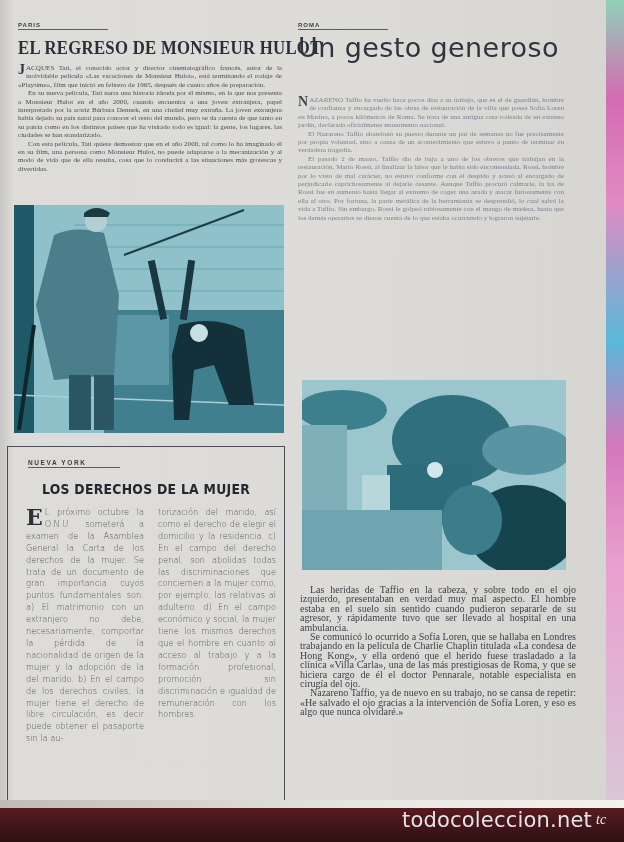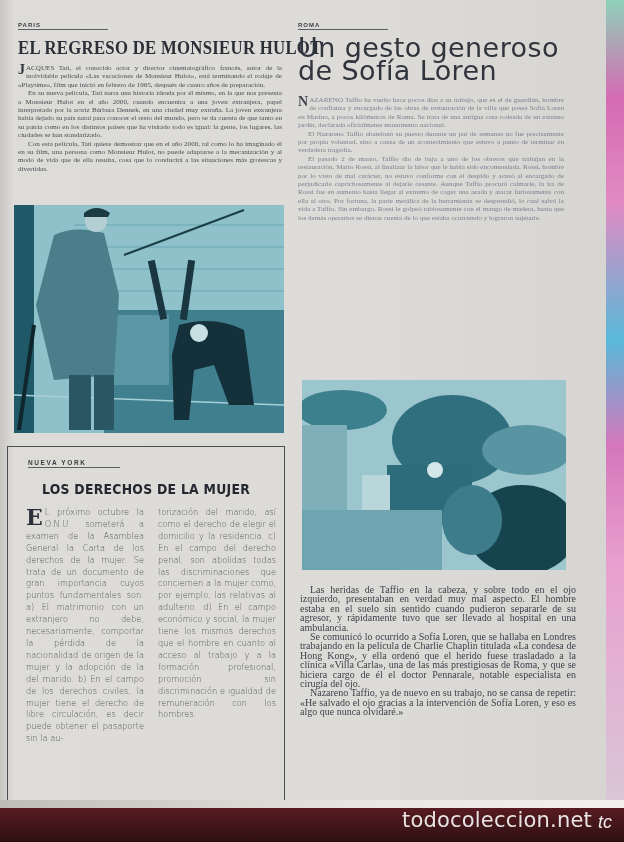--- a/index.html
+++ b/index.html
@@ -25,21 +25,21 @@
     .bottom-band::before {
       content: ""; position: absolute; left: 0; top: -6px; width: 100%; height: 8px;
       background: linear-gradient(90deg, #bfbcb7 0%, #e9e7e3 60%, #f3f1ee 100%);
     }
     .watermark {
       position: absolute; right: 32px; bottom: 10px; font-family: "DejaVu Sans", sans-serif;
       font-size: 21px; color: #e8e4e4; letter-spacing: 0.2px;
     }
     .watermark-logo {
       position: absolute; right: 10px; bottom: 8px; width: 18px; height: 22px;
-      font-family: Liberation Sans, sans-serif; font-style: italic; font-size: 18px; color: #f2eeee; text-align: center;
+      font-family: Liberation Serif, serif; font-style: italic; font-size: 14px; color: #f2eeee;
     }
 
     
     .section-tag {
       font-family: "Liberation Sans", sans-serif; font-size: 6px; font-weight: bold;
       letter-spacing: 1px; color: #3a3d44; border-bottom: 1.5px solid #5a5d64;
       width: 90px; padding-bottom: 1px;
     }
     #paris-tag { position: absolute; left: 18px; top: 22px; }
     #paris-title {
@@ -143,21 +143,20 @@
   <div id="ny-box">
     <div id="ny-tag" class="section-tag">NUEVA YORK</div>
     <div id="ny-title">LOS DERECHOS DE LA MUJER</div>
     <div id="ny-col-1" class="ny-col"><span class="ny-drop">E</span><span>L próximo octubre la O.N.U. someterá a examen de la Asamblea General la Carta de los derechos de la mujer. Se trata de un documento de gran importancia cuyos puntos fundamentales son: a) El matrimonio con un extranjero no debe, necesariamente, comportar la pérdida de la nacionalidad de origen de la mujer y la adopción de la del marido. b) En el campo de los derechos civiles, la mujer tiene el derecho de libre circulación, es decir puede obtener el pasaporte sin la au-</span></div>
     <div id="ny-col-2" class="ny-col">torización del marido, así como el derecho de elegir el domicilio y la residencia. c) En el campo del derecho penal, son abolidas todas las discriminaciones que conciernen a la mujer como, por ejemplo, las relativas al adulterio. d) En el campo económico y social, la mujer tiene los mismos derechos que el hombre en cuanto al acceso al trabajo y a la formación profesional, promoción sin discriminación e igualdad de remuneración con los hombres.</div>
   </div>
 
   <div id="roma-tag" class="section-tag">ROMA</div>
   <div id="roma-title">
     <div>Un gesto generoso</div>
-    <div>de Sofía Loren</div>
   </div>
   <div id="roma-body-1" class="body-text">
     <p class="first"><span class="dropcap">N</span><span>AZARENO Taffio ha vuelto hace pocos días a su trabajo, que es el de guardián, hombre de confianza y encargado de las obras de restauración de la villa que posee Sofía Loren en Marino, a pocos kilómetros de Roma. Se trata de una antigua casa rodeada de un extenso jardín, declarada oficialmente monumento nacional.</span></p>
     <p>El Nazareno Taffio abandonó su puesto durante un par de semanas no fue precisamente por propia voluntad, sino a causa de un acontecimiento que estuvo a punto de terminar en verdadera tragedia.</p>
     <p>El pasado 2 de marzo, Taffio dio de baja a uno de los obreros que trabajan en la restauración, Mario Rossi, al finalizar la labor que le había sido encomendada. Rossi, hombre por lo visto de mal carácter, no estuvo conforme con el despido y acusó al encargado de perjudicarle caprichosamente al dejarle cesante. Aunque Taffio procuró calmarle, la ira de Rossi fue en aumento hasta llegar al extremo de coger una azada y atacar furiosamente con ella al otro. Por fortuna, la parte metálica de la herramienta se desprendió, lo cual salvó la vida a Taffio. Sin embargo, Rossi le golpeó rabiosamente con el mango de madera, hasta que los demás operarios se dieron cuenta de lo que estaba ocurriendo y lograron sujetarle.</p>
   </div>
 
   <div id="roma-photo" class="photo" title="Old villa surrounded by trees and garden">
     <svg width="264" height="190" viewBox="0 0 264 190">
       <rect width="264" height="190" fill="#9cc6cd"></rect>

